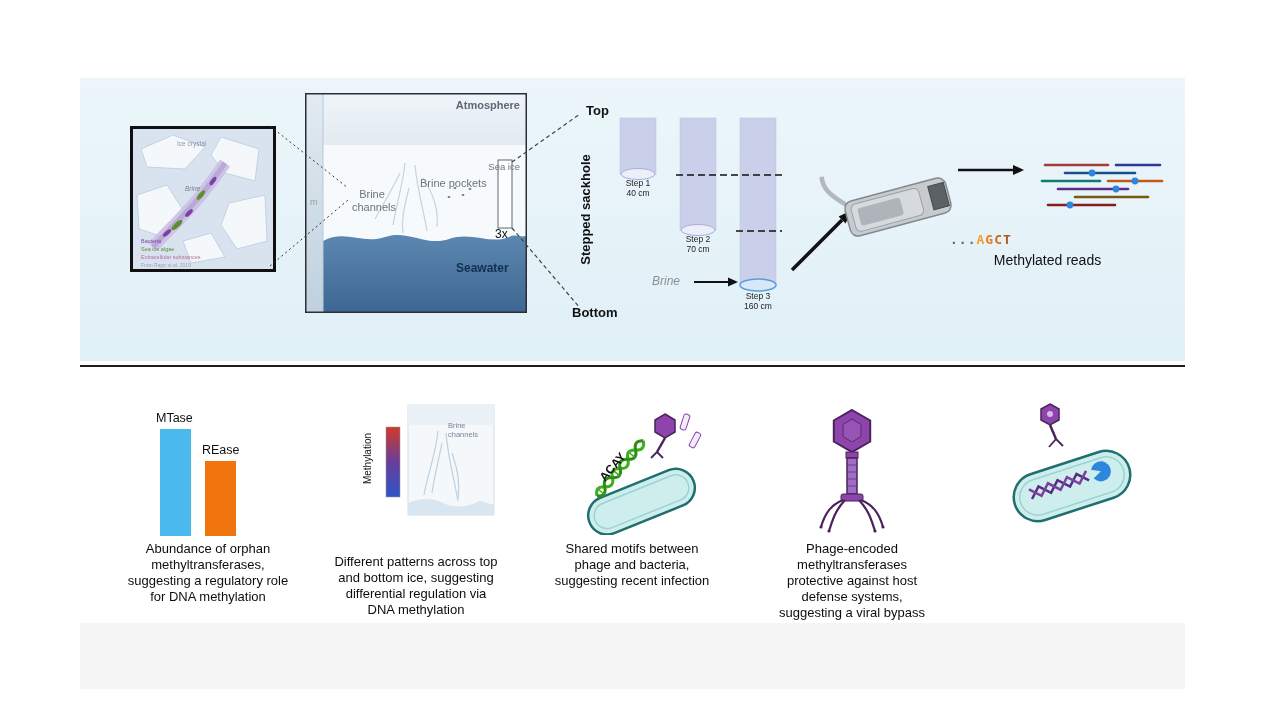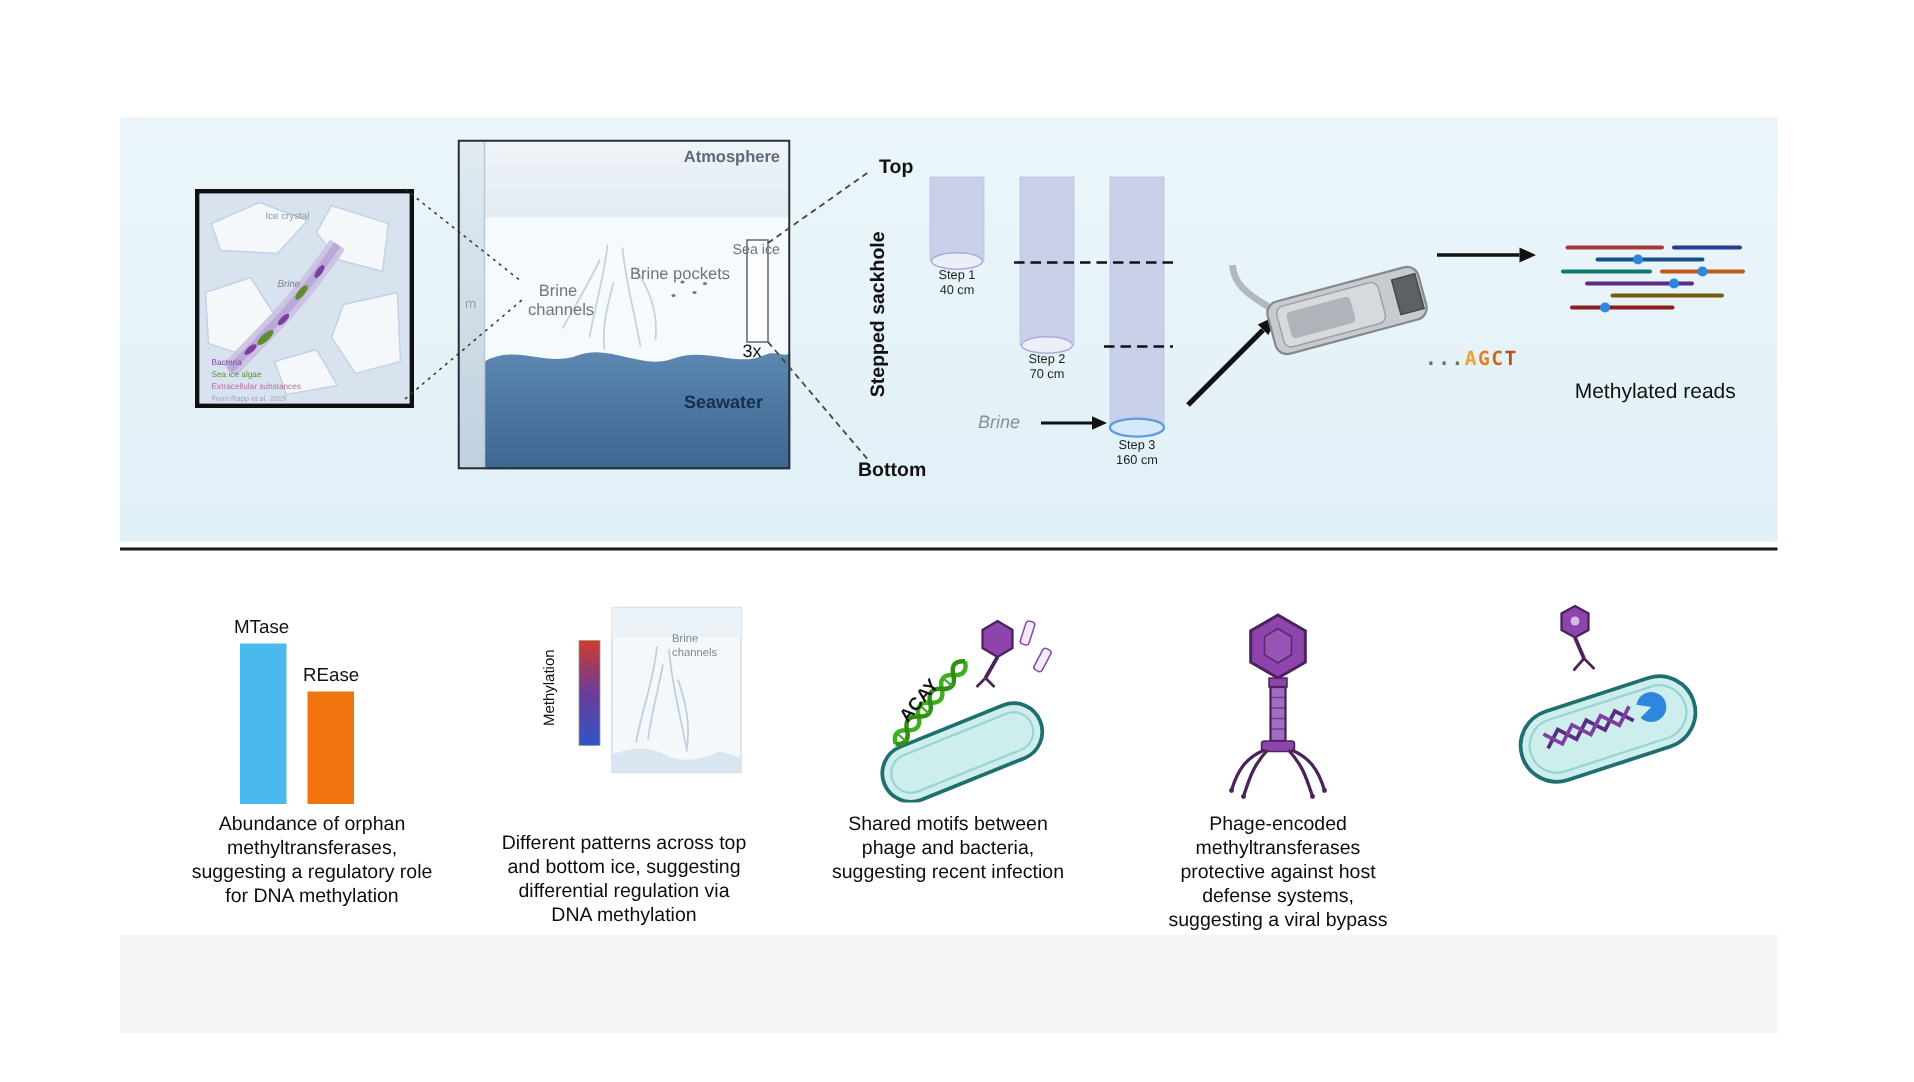--- a/index.html
+++ b/index.html
@@ -168,21 +168,21 @@
   <div class="abs wrap t-small" style="left:352px;top:188px;width:40px;line-height:1.2;">Brine channels</div>
   <div class="abs lbl t-seawater" style="left:430px;top:261px;width:70px;">Seawater</div>
   <div class="abs lbl t-m" style="left:310px;top:197px;">m</div>
 
   <div class="abs lbl t-axis" style="left:586px;top:103px;">Top</div>
   <div class="abs lbl t-axis" style="left:572px;top:305px;">Bottom</div>
   <div class="abs lbl t-axis rot270" style="left:505px;top:202px;width:160px;text-align:center;">Stepped sackhole</div>
   <div class="abs lbl t-brine" style="left:652px;top:274px;">Brine</div>
 
   <div class="abs lbl seq" style="left:950px;top:232px;"><span class="seq-dots">...</span><span class="seq-a">A</span><span class="seq-g">G</span><span class="seq-c">C</span><span class="seq-t">T</span></div>
-  <div class="abs wrap t-stage" style="left:1046px;top:252px;width:115px;">Methylated reads</div>
+  <div class="abs wrap t-stage" style="left:990px;top:252px;width:115px;">Methylated reads</div>
 
   <div class="abs lbl barlabel" style="left:156px;top:411px;">MTase</div>
   <div class="abs bar bar-mtase" style="left:160px;top:429px;width:31px;height:107px;"></div>
   <div class="abs lbl barlabel" style="left:202px;top:443px;">REase</div>
   <div class="abs bar bar-rease" style="left:205px;top:461px;width:31px;height:75px;"></div>
   <div class="abs wrap caption" style="left:124px;top:541px;width:168px;">Abundance of orphan methyltransferases, suggesting a regulatory role for DNA methylation</div>
 
   <svg class="abs layer" style="left:368px;top:403px;" width="130" height="118" viewBox="0 0 130 118">
     <defs>
       <linearGradient id="methylGrad" x1="0" y1="0" x2="0" y2="1">

